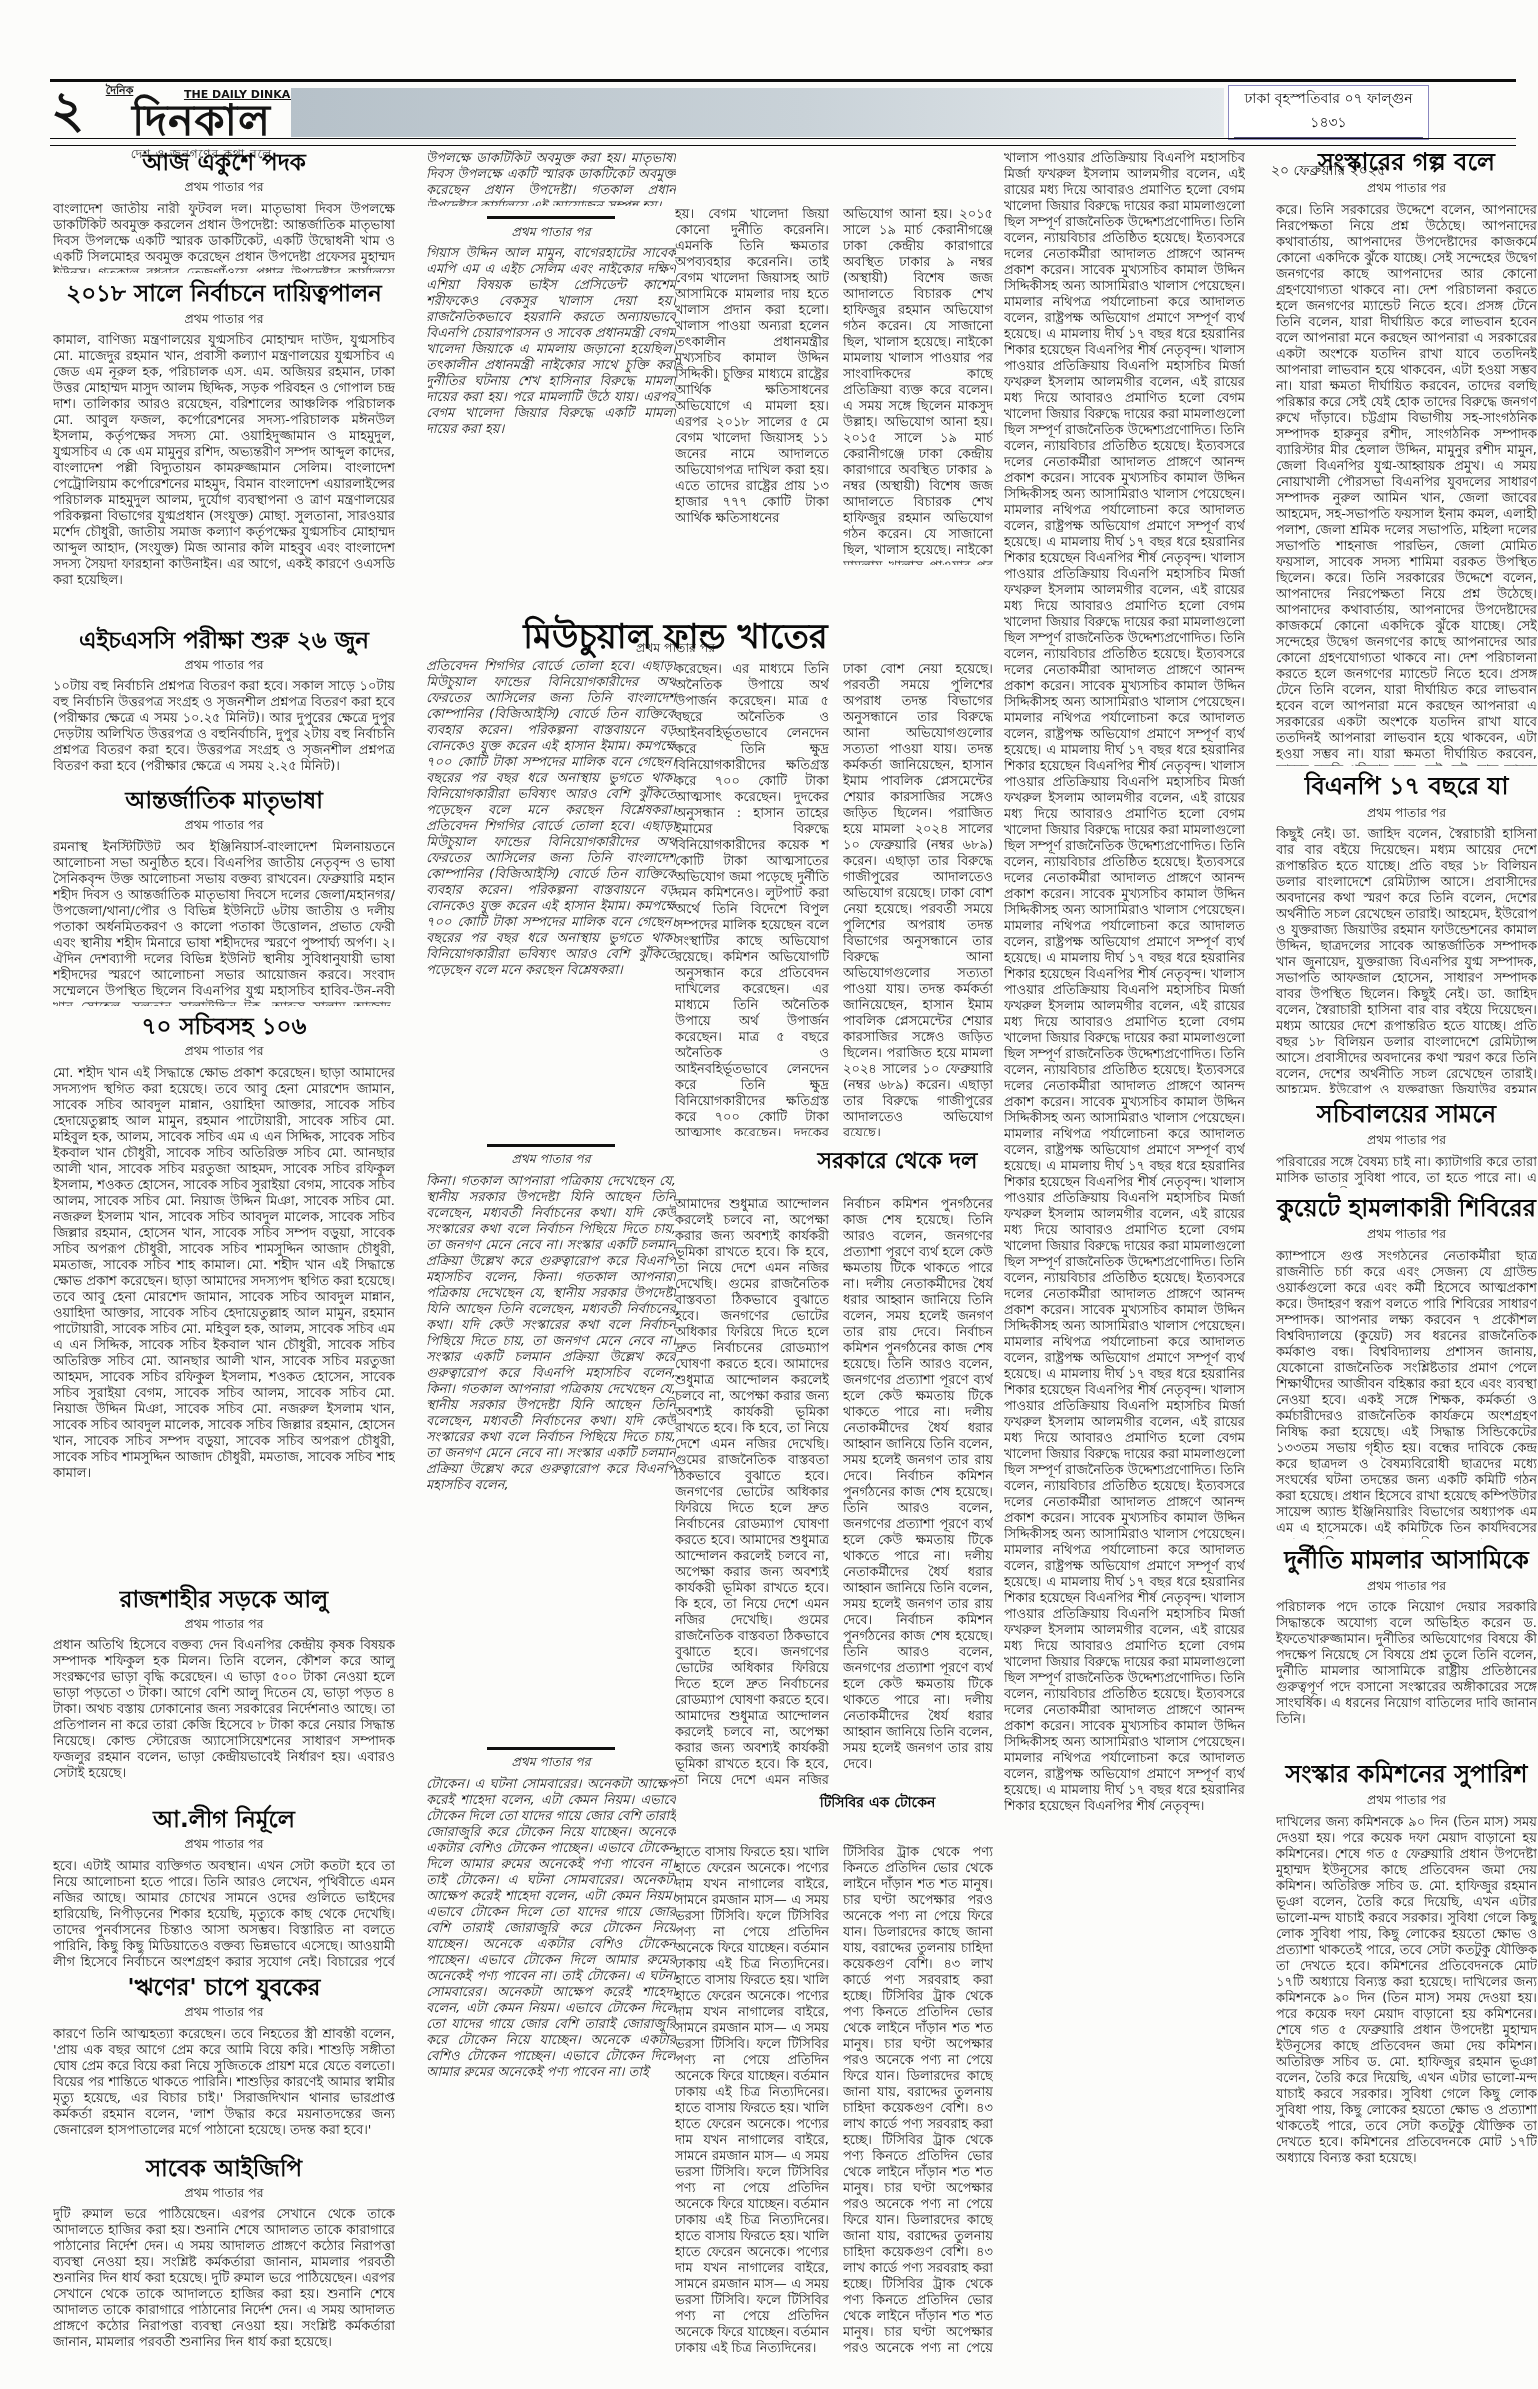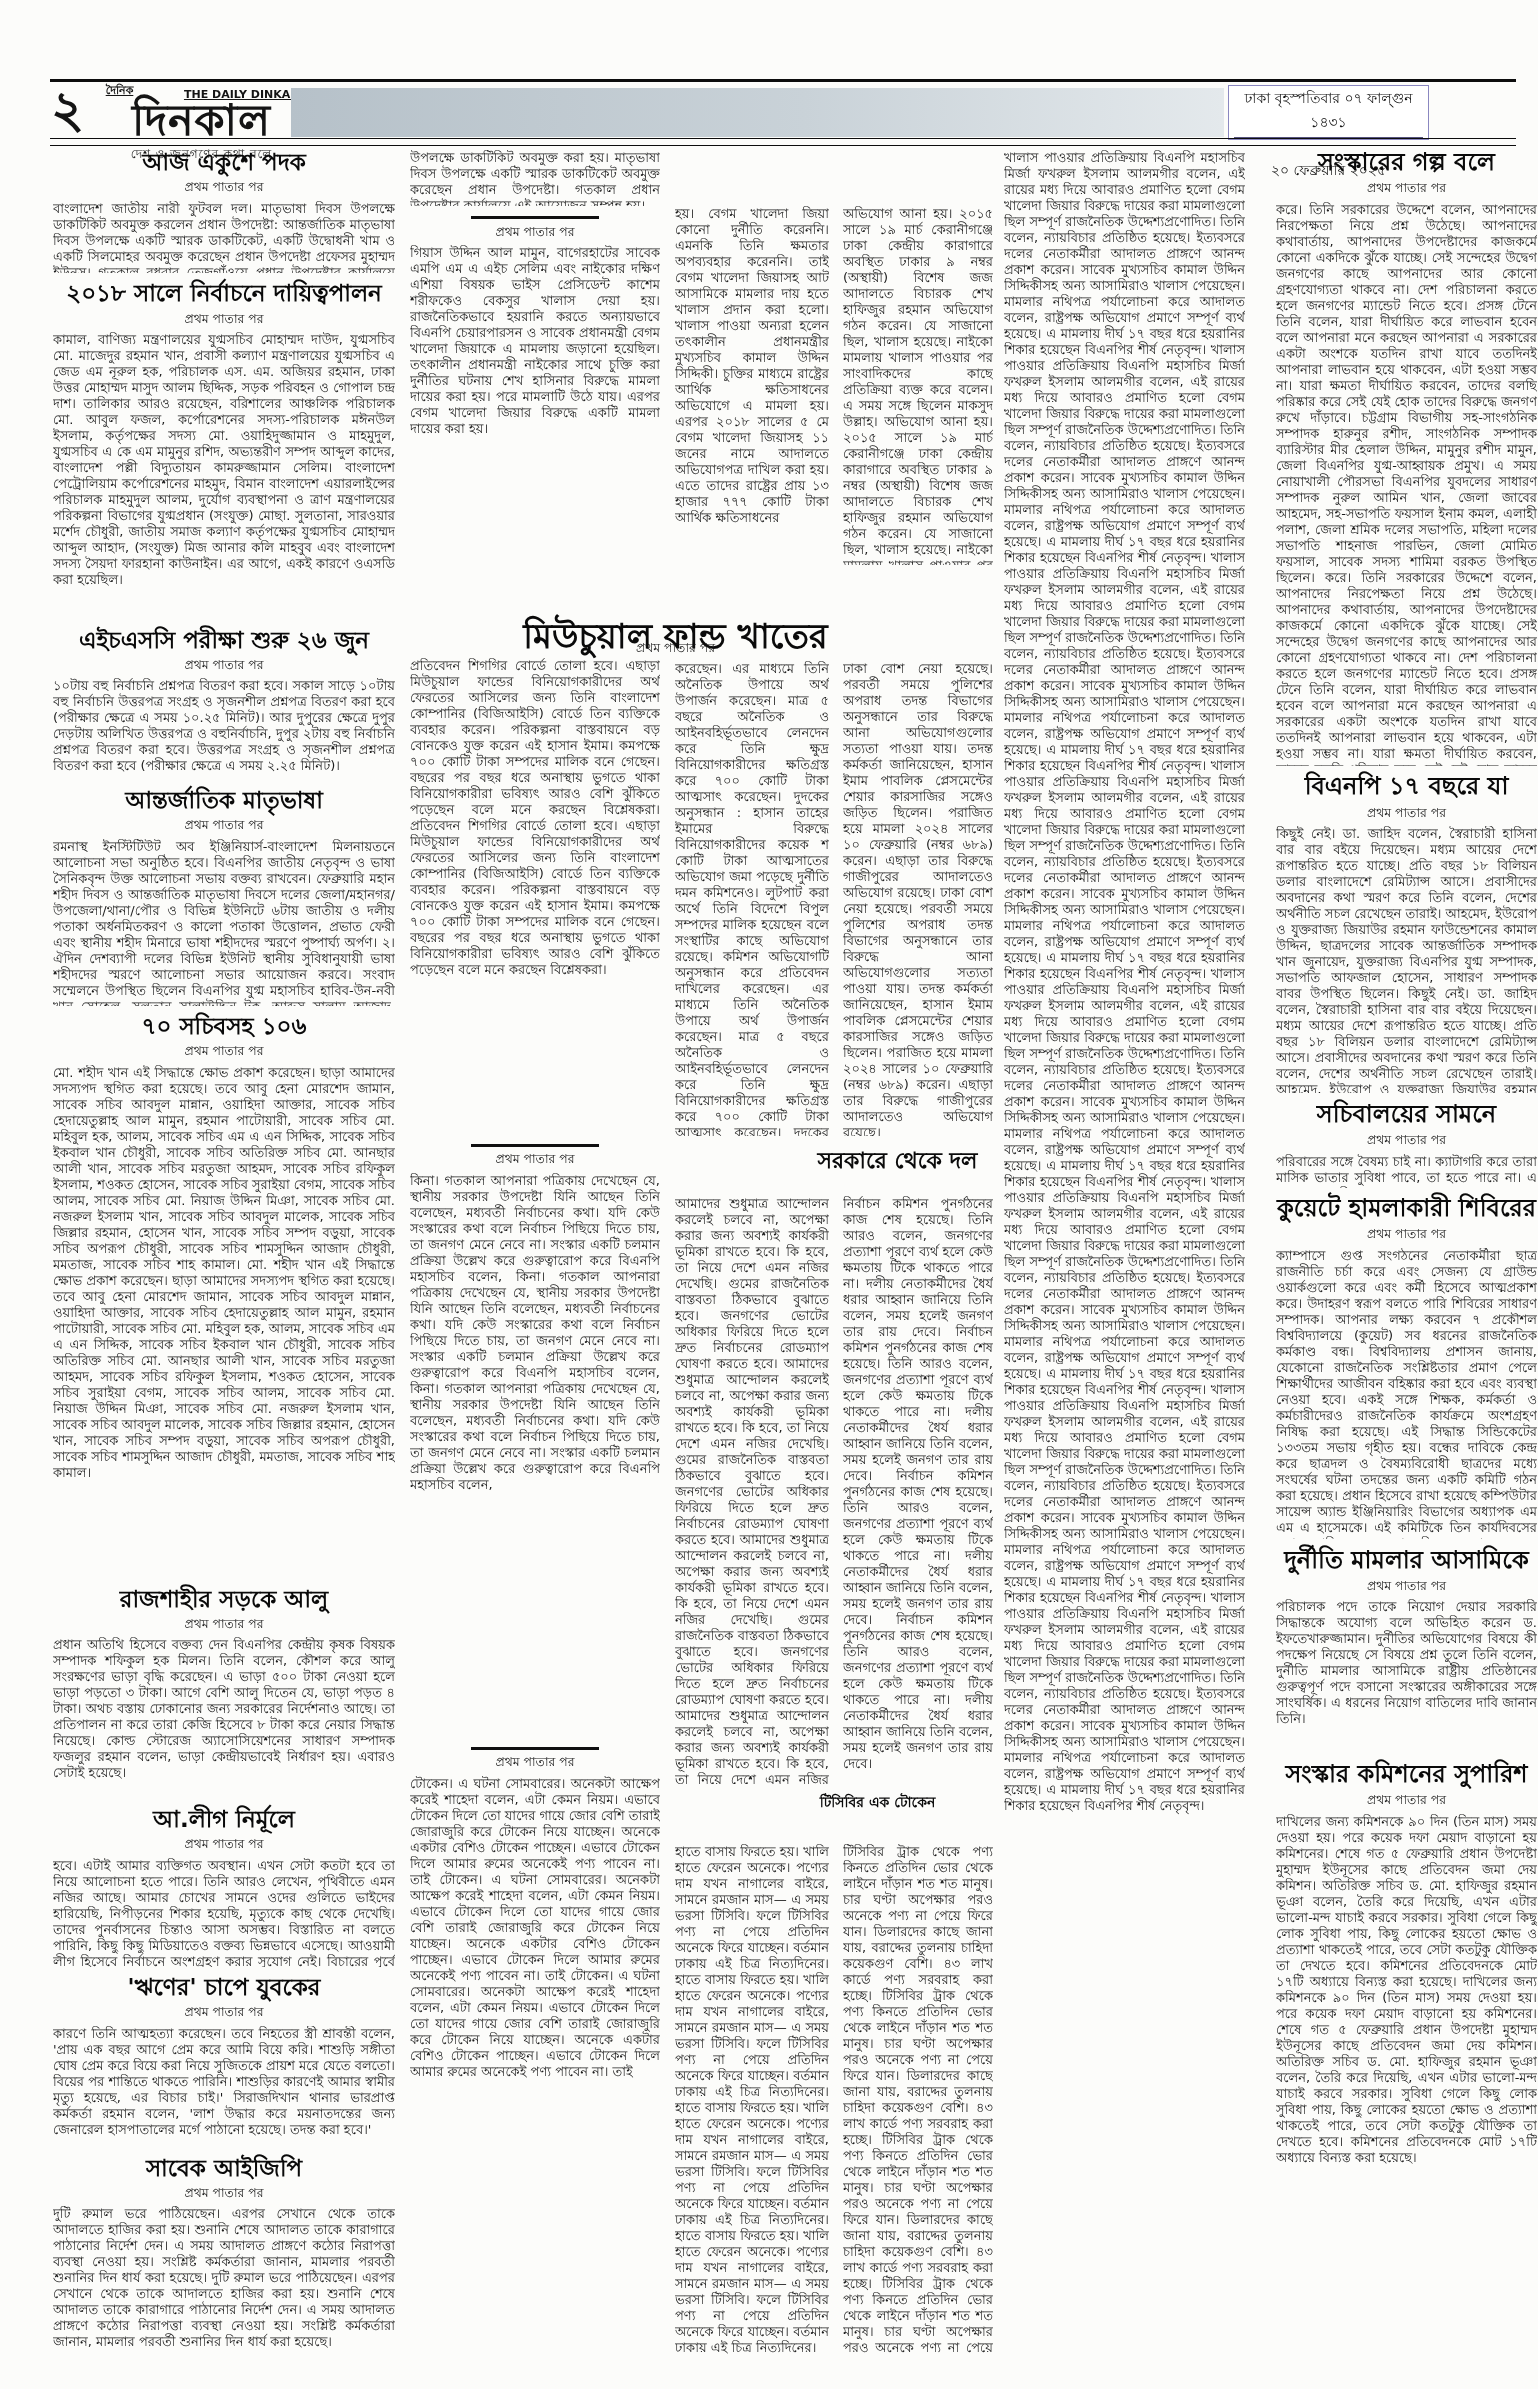--- a/index.html
+++ b/index.html
@@ -104,21 +104,21 @@
       <div class="kick">প্রথম পাতার পর</div>
       <div class="bodytxt" style="height:121px;">কারণে তিনি আত্মহত্যা করেছেন। তবে নিহতের স্ত্রী শ্রাবন্তী বলেন, 'প্রায় এক বছর আগে প্রেম করে আমি বিয়ে করি। শাশুড়ি সঙ্গীতা ঘোষ প্রেম করে বিয়ে করা নিয়ে সুজিতকে প্রায়শ মরে যেতে বলতো। বিয়ের পর শান্তিতে থাকতে পারিনি। শাশুড়ির কারণেই আমার স্বামীর মৃত্যু হয়েছে, এর বিচার চাই।' সিরাজদিখান থানার ভারপ্রাপ্ত কর্মকর্তা রহমান বলেন, 'লাশ উদ্ধার করে ময়নাতদন্তের জন্য জেনারেল হাসপাতালের মর্গে পাঠানো হয়েছে। তদন্ত করা হবে।'</div>
     </div>
     <div class="art">
       <div class="hl hl1">সাবেক আইজিপি</div>
       <div class="kick">প্রথম পাতার পর</div>
       <div class="bodytxt" style="height:145px;">দুটি রুমাল ভরে পাঠিয়েছেন। এরপর সেখানে থেকে তাকে আদালতে হাজির করা হয়। শুনানি শেষে আদালত তাকে কারাগারে পাঠানোর নির্দেশ দেন। এ সময় আদালত প্রাঙ্গণে কঠোর নিরাপত্তা ব্যবস্থা নেওয়া হয়। সংশ্লিষ্ট কর্মকর্তারা জানান, মামলার পরবর্তী শুনানির দিন ধার্য করা হয়েছে। দুটি রুমাল ভরে পাঠিয়েছেন। এরপর সেখানে থেকে তাকে আদালতে হাজির করা হয়। শুনানি শেষে আদালত তাকে কারাগারে পাঠানোর নির্দেশ দেন। এ সময় আদালত প্রাঙ্গণে কঠোর নিরাপত্তা ব্যবস্থা নেওয়া হয়। সংশ্লিষ্ট কর্মকর্তারা জানান, মামলার পরবর্তী শুনানির দিন ধার্য করা হয়েছে।</div>
     </div>
   </div>
 
-  <div class="band" style="left:410px;width:250px;">
+  <div class="band" style="left:426px;width:250px;font-style:italic;">
     <div class="bodytxt" style="height:56px;">উপলক্ষে ডাকটিকিট অবমুক্ত করা হয়। মাতৃভাষা দিবস উপলক্ষে একটি স্মারক ডাকটিকেট অবমুক্ত করেছেন প্রধান উপদেষ্টা। গতকাল প্রধান উপদেষ্টার কার্যালয়ে এই আয়োজন সম্পন্ন হয়।</div>
     <div class="divider"></div>
     <div class="kick">প্রথম পাতার পর</div>
     <div class="bodytxt" style="height:338px;">গিয়াস উদ্দিন আল মামুন, বাগেরহাটের সাবেক এমপি এম এ এইচ সেলিম এবং নাইকোর দক্ষিণ এশিয়া বিষয়ক ভাইস প্রেসিডেন্ট কাশেম শরীফকেও বেকসুর খালাস দেয়া হয়। রাজনৈতিকভাবে হয়রানি করতে অন্যায়ভাবে বিএনপি চেয়ারপারসন ও সাবেক প্রধানমন্ত্রী বেগম খালেদা জিয়াকে এ মামলায় জড়ানো হয়েছিল। তৎকালীন প্রধানমন্ত্রী নাইকোর সাথে চুক্তি করা দুর্নীতির ঘটনায় শেখ হাসিনার বিরুদ্ধে মামলা দায়ের করা হয়। পরে মামলাটি উঠে যায়। এরপর বেগম খালেদা জিয়ার বিরুদ্ধে একটি মামলা দায়ের করা হয়।</div>
     <div class="bodytxt" style="height:475px;margin-top:75px;">প্রতিবেদন শিগগির বোর্ডে তোলা হবে। এছাড়া মিউচুয়াল ফান্ডের বিনিয়োগকারীদের অর্থ ফেরতের আসিলের জন্য তিনি বাংলাদেশ কোম্পানির (বিজিআইসি) বোর্ডে তিন ব্যক্তিকে ব্যবহার করেন। পরিকল্পনা বাস্তবায়নে বড় বোনকেও যুক্ত করেন এই হাসান ইমাম। কমপক্ষে ৭০০ কোটি টাকা সম্পদের মালিক বনে গেছেন। বছরের পর বছর ধরে অনাস্থায় ভুগতে থাকা বিনিয়োগকারীরা ভবিষ্যৎ আরও বেশি ঝুঁকিতে পড়েছেন বলে মনে করছেন বিশ্লেষকরা। প্রতিবেদন শিগগির বোর্ডে তোলা হবে। এছাড়া মিউচুয়াল ফান্ডের বিনিয়োগকারীদের অর্থ ফেরতের আসিলের জন্য তিনি বাংলাদেশ কোম্পানির (বিজিআইসি) বোর্ডে তিন ব্যক্তিকে ব্যবহার করেন। পরিকল্পনা বাস্তবায়নে বড় বোনকেও যুক্ত করেন এই হাসান ইমাম। কমপক্ষে ৭০০ কোটি টাকা সম্পদের মালিক বনে গেছেন। বছরের পর বছর ধরে অনাস্থায় ভুগতে থাকা বিনিয়োগকারীরা ভবিষ্যৎ আরও বেশি ঝুঁকিতে পড়েছেন বলে মনে করছেন বিশ্লেষকরা।</div>
     <div class="divider"></div>
     <div class="kick">প্রথম পাতার পর</div>
     <div class="bodytxt" style="height:564px;">কিনা। গতকাল আপনারা পত্রিকায় দেখেছেন যে, স্থানীয় সরকার উপদেষ্টা যিনি আছেন তিনি বলেছেন, মধ্যবর্তী নির্বাচনের কথা। যদি কেউ সংস্কারের কথা বলে নির্বাচন পিছিয়ে দিতে চায়, তা জনগণ মেনে নেবে না। সংস্কার একটি চলমান প্রক্রিয়া উল্লেখ করে গুরুত্বারোপ করে বিএনপি মহাসচিব বলেন, কিনা। গতকাল আপনারা পত্রিকায় দেখেছেন যে, স্থানীয় সরকার উপদেষ্টা যিনি আছেন তিনি বলেছেন, মধ্যবর্তী নির্বাচনের কথা। যদি কেউ সংস্কারের কথা বলে নির্বাচন পিছিয়ে দিতে চায়, তা জনগণ মেনে নেবে না। সংস্কার একটি চলমান প্রক্রিয়া উল্লেখ করে গুরুত্বারোপ করে বিএনপি মহাসচিব বলেন, কিনা। গতকাল আপনারা পত্রিকায় দেখেছেন যে, স্থানীয় সরকার উপদেষ্টা যিনি আছেন তিনি বলেছেন, মধ্যবর্তী নির্বাচনের কথা। যদি কেউ সংস্কারের কথা বলে নির্বাচন পিছিয়ে দিতে চায়, তা জনগণ মেনে নেবে না। সংস্কার একটি চলমান প্রক্রিয়া উল্লেখ করে গুরুত্বারোপ করে বিএনপি মহাসচিব বলেন,</div>
     <div class="divider"></div>
     <div class="kick">প্রথম পাতার পর</div>

